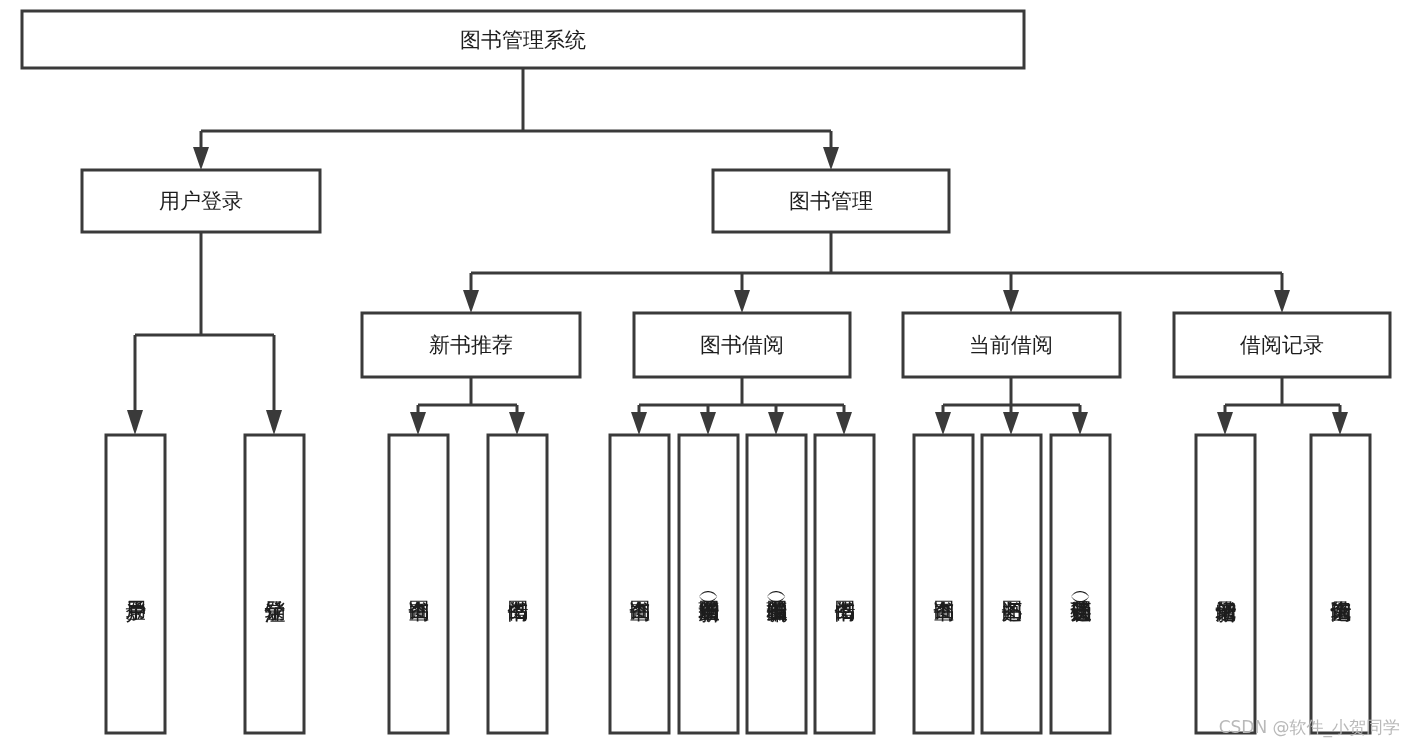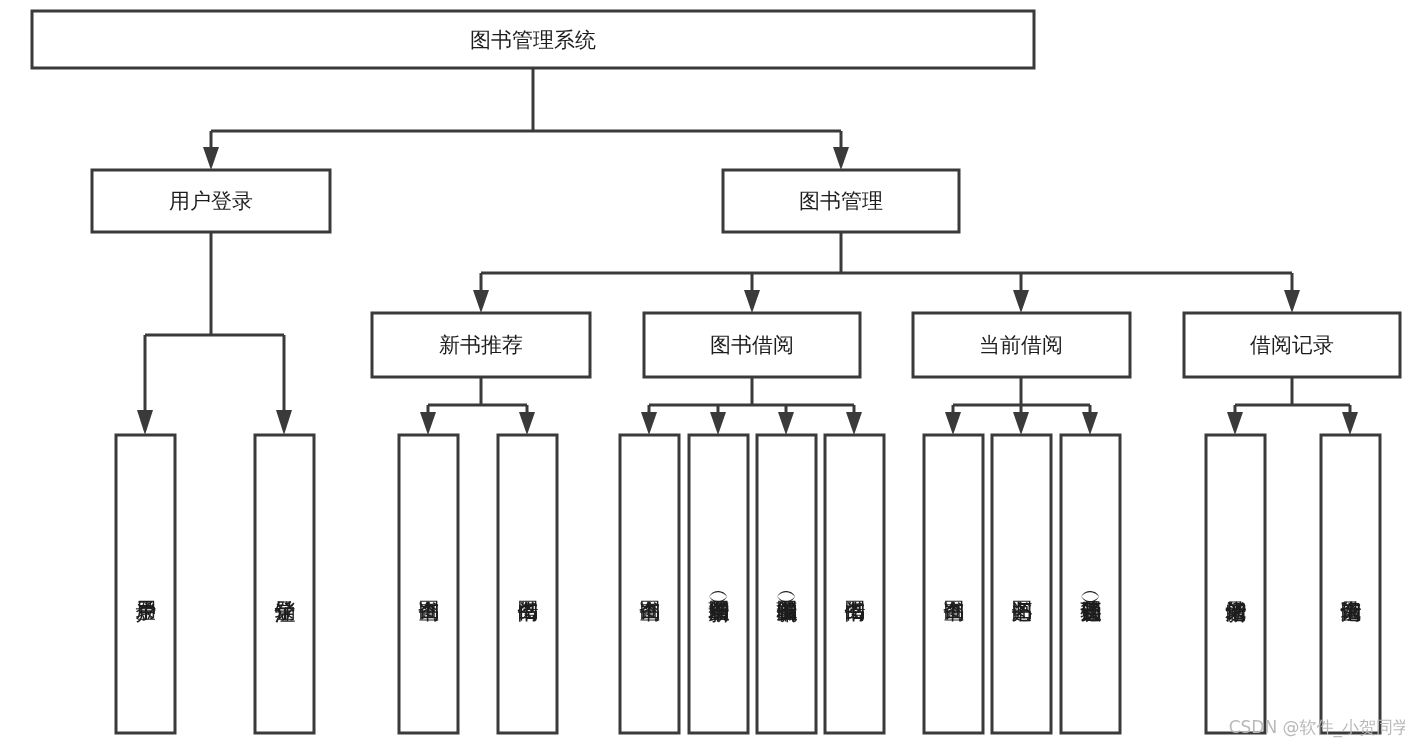--- a/index.html
+++ b/index.html
@@ -10,21 +10,21 @@
   }
   body {
     width: 1405px;
     height: 747px;
     font-family: "DejaVu Sans", "Liberation Sans", sans-serif;
     overflow: hidden;
     position: relative;
   }
   #diagram-root {
     position: absolute;
-    left: 12px;
+    left: 2px;
     top: 0;
     width: 1119px;
     height: 747px;
   }
   svg.flow {
     display: block;
     width: 1405px;
     height: 747px;
     background: #ffffff;
   }

